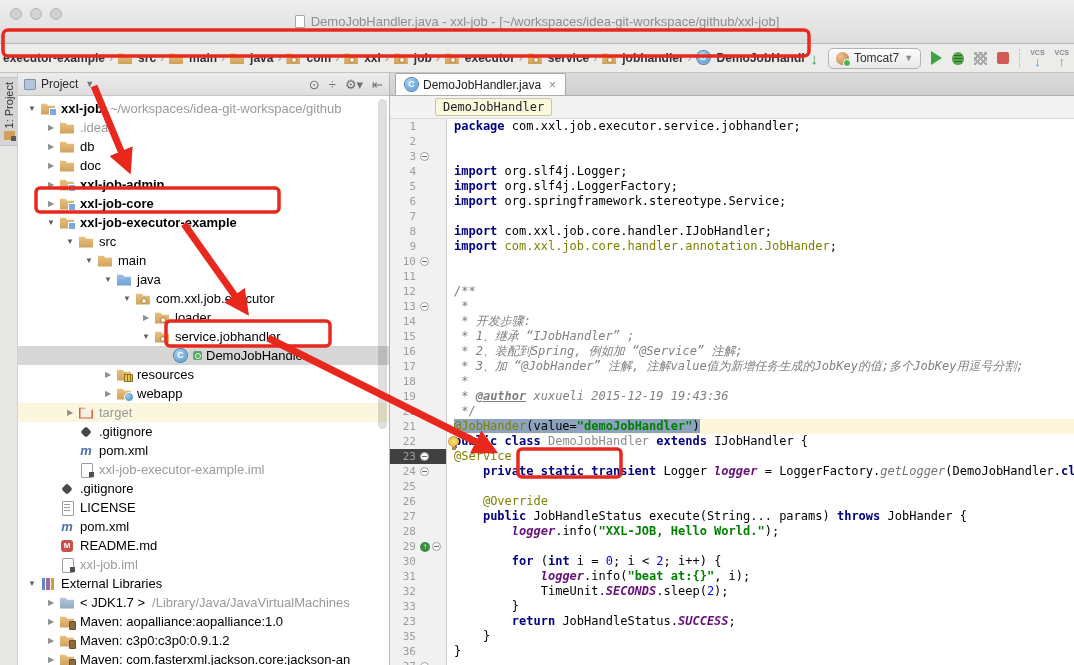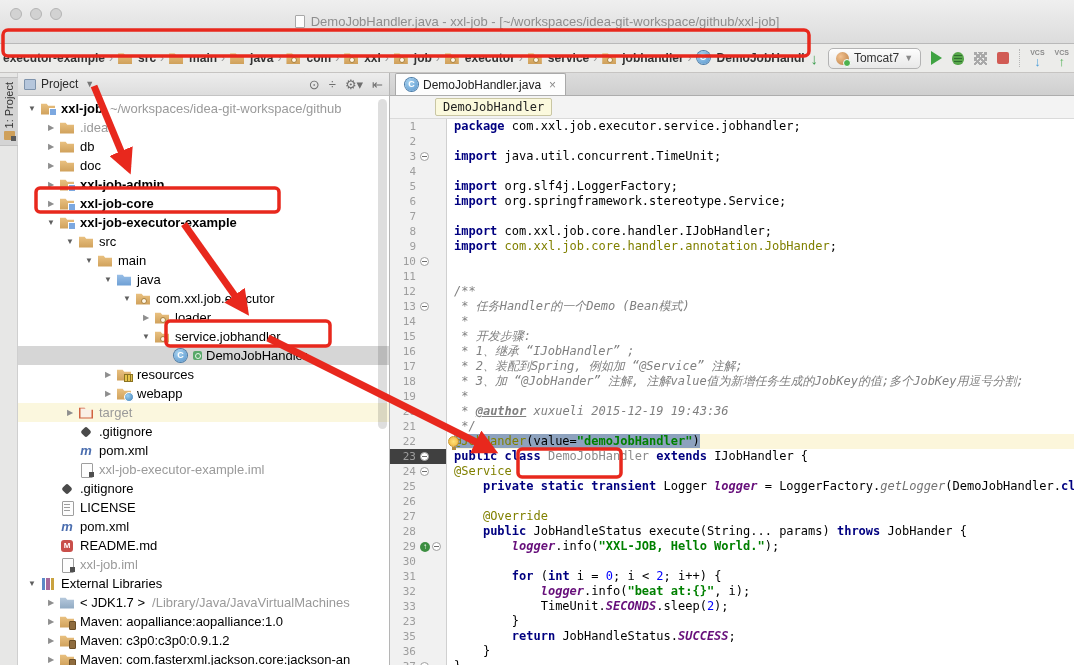--- a/index.html
+++ b/index.html
@@ -640,31 +640,30 @@
             </div>
             <div class="gl">
               <span class="gn">38</span>
               <span class="gf"></span>
             </div>
           </div>
         <div class="code">
           <div class="bulb"></div>
         <div class="cline"><span class="t-k">package</span><span class="t-p"> com.xxl.job.executor.service.jobhandler;</span></div>
             <div class="cline"></div>
-            <div class="cline"><span class="t-k">import</span><span class="t-p"> java.util.concurrent.TimeUnit;</span></div>
             <div class="cline"></div>
+            <div class="cline"><span class="t-k">import</span><span class="t-p"> org.slf4j.Logger;</span></div>
             <div class="cline"><span class="t-k">import</span><span class="t-p"> org.slf4j.LoggerFactory;</span></div>
             <div class="cline"><span class="t-k">import</span><span class="t-p"> org.springframework.stereotype.Service;</span></div>
             <div class="cline"></div>
             <div class="cline"><span class="t-k">import</span><span class="t-p"> com.xxl.job.core.handler.IJobHandler;</span></div>
             <div class="cline"><span class="t-k">import</span><span class="t-p"> </span><span class="t-a">com.xxl.job.core.handler.annotation.JobHander</span><span class="t-p">;</span></div>
             <div class="cline"></div>
             <div class="cline"></div>
             <div class="cline"><span class="t-c">/**</span></div>
-            <div class="cline"><span class="t-c"> * 任务Handler的一个Demo (Bean模式)</span></div>
             <div class="cline"><span class="t-c"> *</span></div>
             <div class="cline"><span class="t-c"> * 开发步骤:</span></div>
             <div class="cline"><span class="t-c"> * 1、继承 “IJobHandler” ;</span></div>
             <div class="cline"><span class="t-c"> * 2、装配到Spring, 例如加 “@Service” 注解;</span></div>
             <div class="cline"><span class="t-c"> * 3、加 “@JobHander” 注解, 注解value值为新增任务生成的JobKey的值;多个JobKey用逗号分割;</span></div>
             <div class="cline"><span class="t-c"> *</span></div>
             <div class="cline"><span class="t-c"> * </span><span class="t-ct">@author</span><span class="t-c"> xuxueli 2015-12-19 19:43:36</span></div>
             <div class="cline"><span class="t-c"> */</span></div>
             <div class="cline cur"><span class="sel"><span class="t-a">@JobHander</span><span class="t-p">(value=</span><span class="t-s">"demoJobHandler"</span><span class="t-p">)</span></span></div>
             <div class="cline"><span class="t-k">public class</span><span class="t-p"> </span><span class="t-g">DemoJobHandler</span><span class="t-p"> </span><span class="t-k">extends</span><span class="t-p"> IJobHandler {</span></div>

